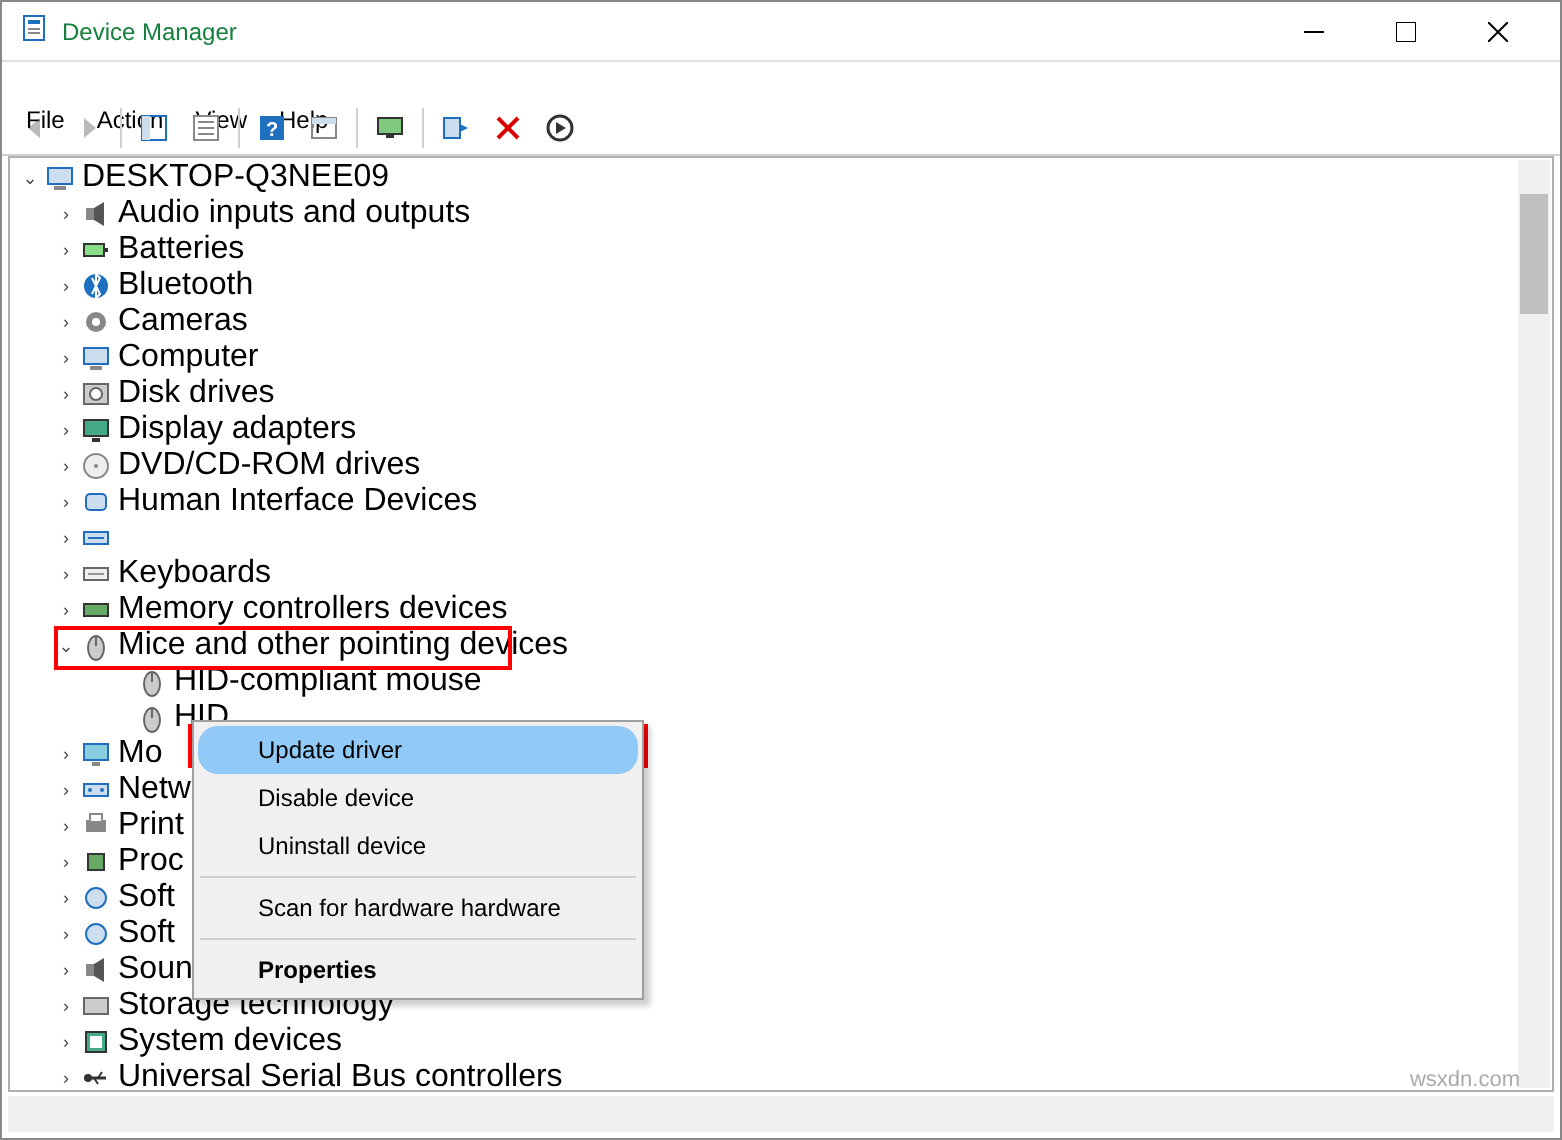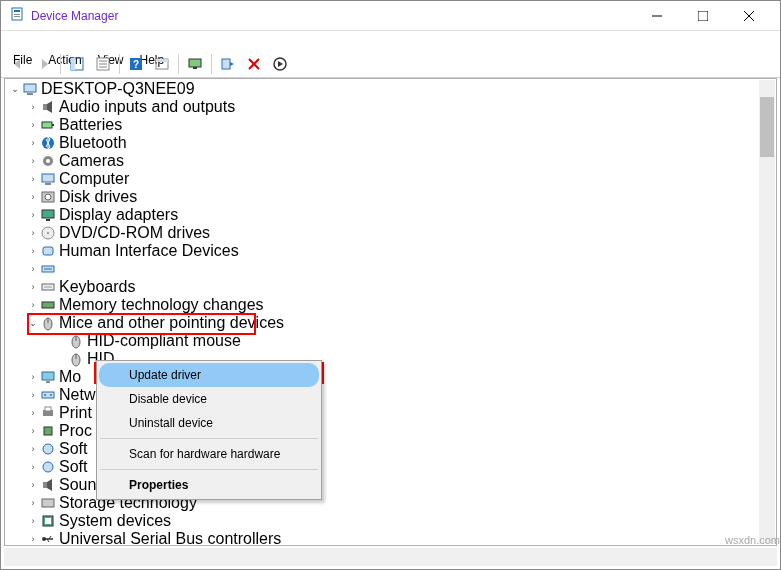--- a/index.html
+++ b/index.html
@@ -1,19 +1,19 @@
 <!DOCTYPE html>
 <html><head>
   <meta charset="utf-8">
   <style>
     * { box-sizing: border-box; margin: 0; padding: 0; font-family: "Segoe UI", Tahoma, sans-serif; }
     body { width: 781px; height: 570px; background: #fff; border: 1px solid #888; position: relative; overflow: hidden; font-size: 12px; }
 
     
-    .titlebar { height: 30px; display: flex; align-items: center; padding: 0 8px; color: #6d28d9; border-bottom: 1px solid #e0e0e0; }
+    .titlebar { height: 30px; display: flex; align-items: center; padding: 0 8px; color: #15803d; border-bottom: 1px solid #e0e0e0; }
     .titlebar .ticon { margin-right: 6px; }
     .titlebar .title { flex: 1; font-size: 12px; }
     .titlebar .winbtns { display: flex; }
     .winbtn { width: 46px; height: 30px; display: flex; align-items: center; justify-content: center; cursor: pointer; }
 
     
     .menubar { height: 19px; display: flex; align-items: center; padding: 0 5px; gap: 2px; }
     .menuitem { padding: 2px 7px; cursor: pointer; font-size: 12px; margin-top: 39px; }
 
     
@@ -44,21 +44,21 @@
     .ctxmenu { position: absolute; background: #f0f0f0; border: 1px solid #a0a0a0; box-shadow: 3px 3px 3px rgba(0,0,0,.2); padding: 2px; font-size: 12px; }
     .ctxitem { padding: 5px 30px 5px 30px; cursor: pointer; position: relative; border-radius: 10px; }
     .ctxitem.hot { background: #91c9f7; }
     .ctxsep { height: 1px; background: #d0d0d0; margin: 3px 1px; }
     .ctxitem.bold { font-weight: bold; }
 
     
     .statusbar { position: absolute; bottom: 3px; left: 3px; right: 3px; height: 18px; border-top: 0; background: #f0f0f0; }
 
     
-    .wm { position: absolute; right: 0; bottom: 23px; font-size: 11px; color: #aaa; }
+    .wm { position: absolute; right: 20px; bottom: 23px; font-size: 11px; color: #aaa; }
   </style>
 </head>
 <body>
 
 <div class="titlebar">
   <span class="ticon">
     <svg width="16" height="16" viewBox="0 0 16 16">
         <rect x="3" y="2" width="10" height="12" fill="#fff" stroke="#1e6fbf"></rect>
         <rect x="5" y="4" width="6" height="2" fill="#1e6fbf"></rect>
         <rect x="5" y="8" width="6" height="1" fill="#888"></rect>
@@ -280,21 +280,21 @@
         </span>
         <span class="lbl">Keyboards</span>
       </div>
       <div class="row d1">
         <span class="caret">›</span>
         <span class="ico">
           <svg width="16" height="16" viewBox="0 0 16 16">
             <rect x="2" y="5" width="12" height="6" fill="#6a6" stroke="#333"></rect>
           </svg>
         </span>
-        <span class="lbl">Memory technology changes</span>
+        <span class="lbl">Memory controllers devices</span>
       </div>
       <div class="row d1">
         <span class="caret">⌄</span>
         <span class="ico">
           <svg width="16" height="16" viewBox="0 0 16 16">
             <ellipse cx="8" cy="9" rx="4" ry="6" fill="#ccc" stroke="#666"></ellipse>
             <line x1="8" y1="3" x2="8" y2="8" stroke="#666"></line>
           </svg>
         </span>
         <span class="lbl">Mice and other pointing devices</span>

